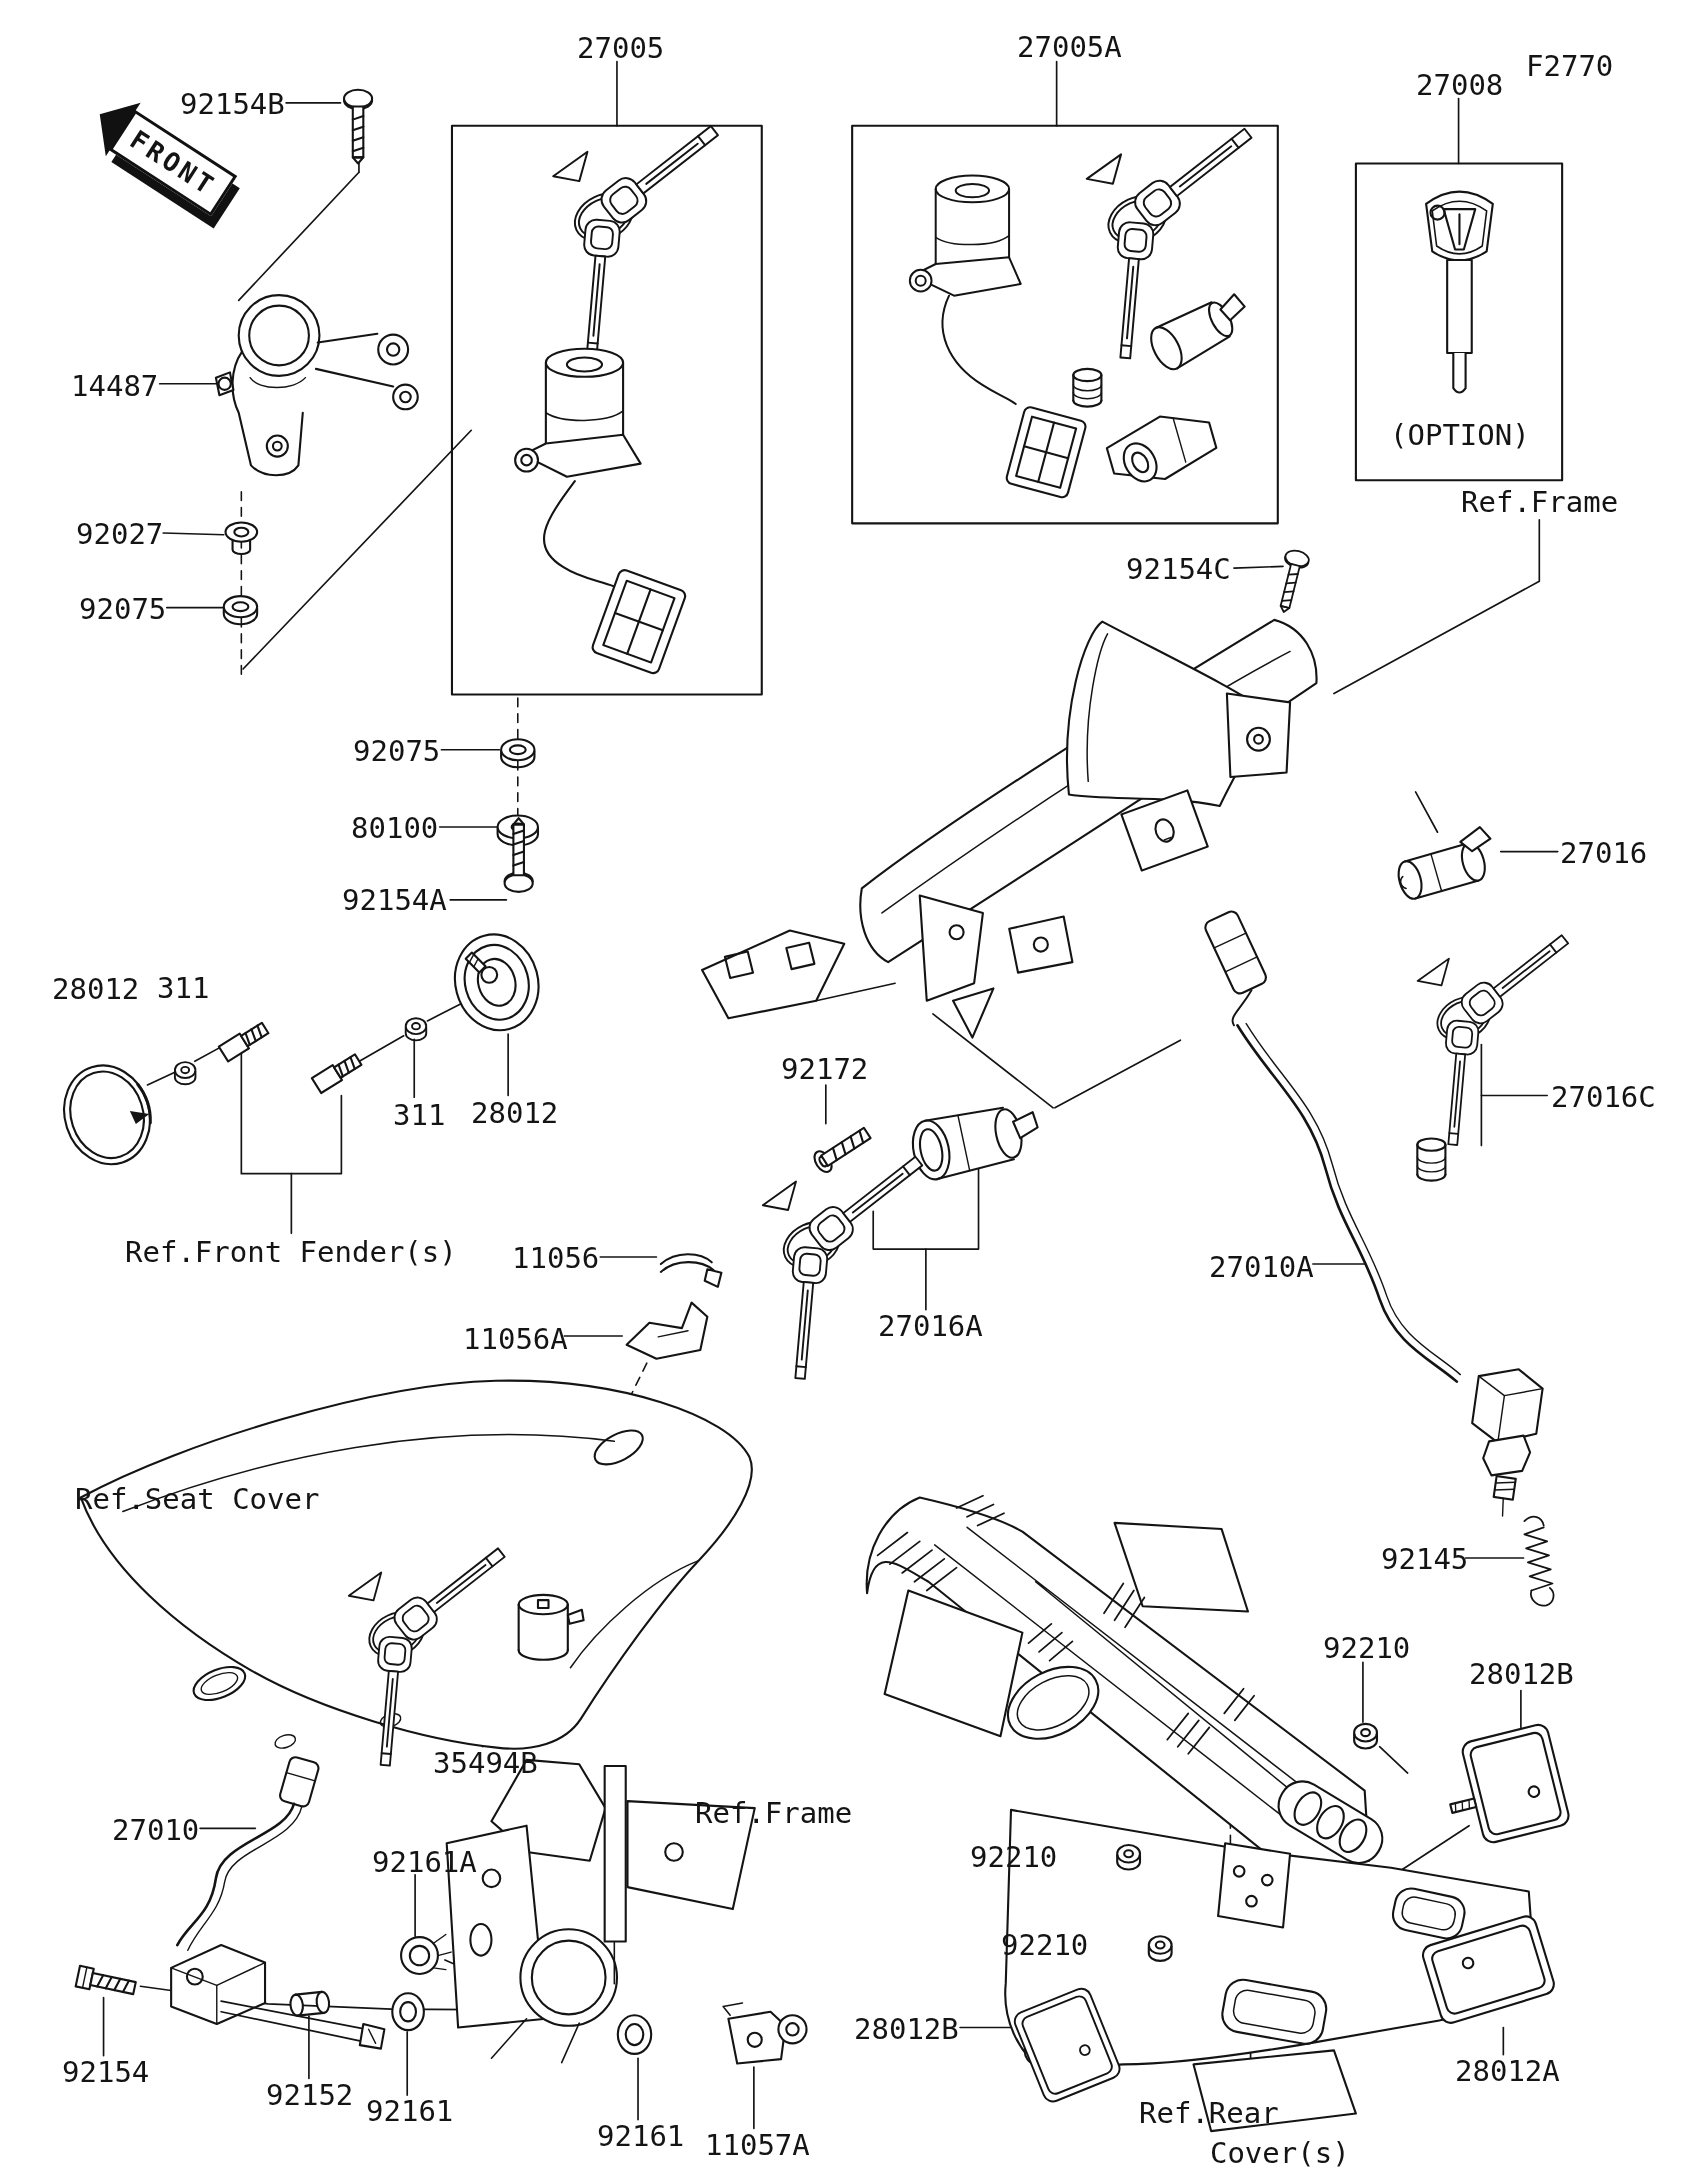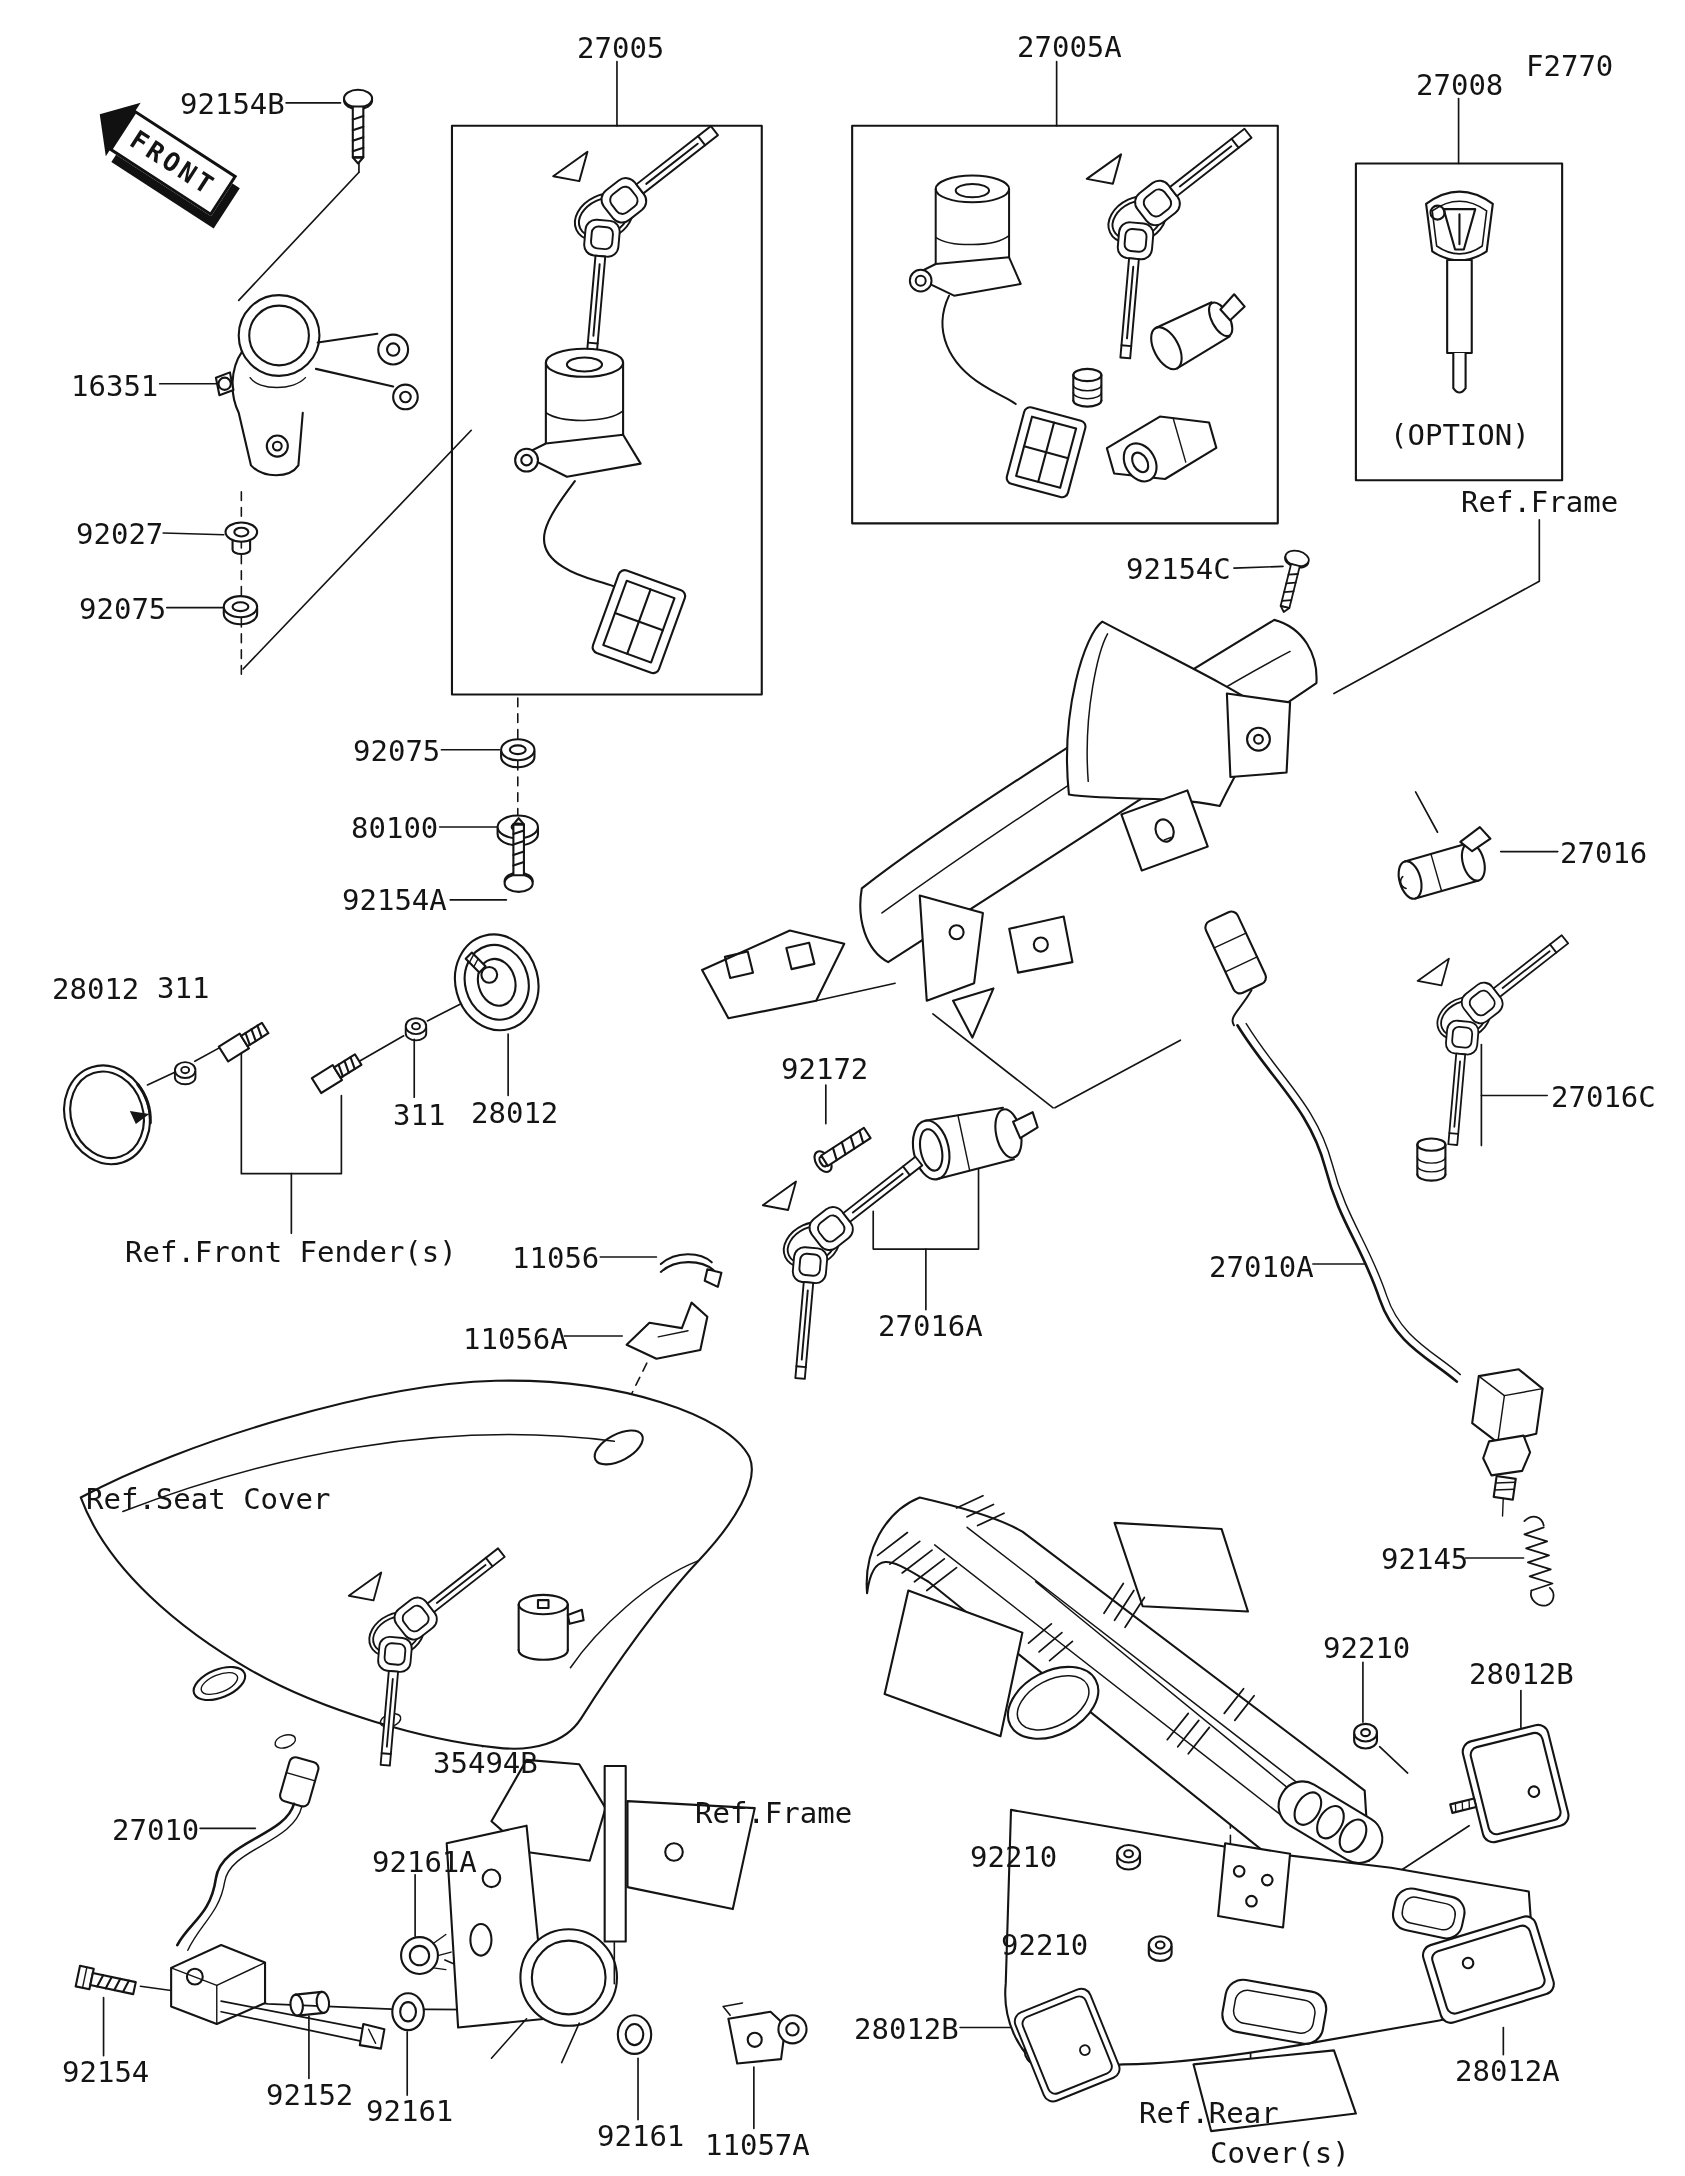--- a/index.html
+++ b/index.html
@@ -575,42 +575,42 @@
   <div class="front-sign">
     <span class="tip"></span>
     <span>FRONT</span>
   </div>
 
   <div class="lbl" style="left:180px;top:88px">92154B</div>
   <div class="lbl" style="left:577px;top:32px">27005</div>
   <div class="lbl" style="left:1017px;top:31px">27005A</div>
   <div class="lbl" style="left:1416px;top:69px">27008</div>
   <div class="lbl" style="left:1526px;top:50px">F2770</div>
-  <div class="lbl" style="left:71px;top:370px">16351</div>
+  <div class="lbl" style="left:71px;top:370px">14487</div>
   <div class="lbl" style="left:76px;top:518px">92027</div>
   <div class="lbl" style="left:79px;top:593px">92075</div>
   <div class="lbl" style="left:1390px;top:419px">(OPTION)</div>
   <div class="lbl" style="left:1461px;top:486px">Ref.Frame</div>
   <div class="lbl" style="left:1126px;top:553px">92154C</div>
   <div class="lbl" style="left:353px;top:735px">92075</div>
   <div class="lbl" style="left:351px;top:812px">80100</div>
   <div class="lbl" style="left:342px;top:884px">92154A</div>
   <div class="lbl" style="left:1560px;top:837px">27016</div>
   <div class="lbl" style="left:52px;top:973px">28012</div>
   <div class="lbl" style="left:157px;top:972px">311</div>
   <div class="lbl" style="left:393px;top:1099px">311</div>
   <div class="lbl" style="left:471px;top:1097px">28012</div>
   <div class="lbl" style="left:1551px;top:1081px">27016C</div>
   <div class="lbl" style="left:781px;top:1053px">92172</div>
   <div class="lbl" style="left:125px;top:1236px">Ref.Front Fender(s)</div>
   <div class="lbl" style="left:512px;top:1242px">11056</div>
   <div class="lbl" style="left:1209px;top:1251px">27010A</div>
   <div class="lbl" style="left:463px;top:1323px">11056A</div>
   <div class="lbl" style="left:878px;top:1310px">27016A</div>
-  <div class="lbl" style="left:86px;top:1483px">Ref.Seat Cover</div>
+  <div class="lbl" style="left:75px;top:1483px">Ref.Seat Cover</div>
   <div class="lbl" style="left:1381px;top:1543px">92145</div>
   <div class="lbl" style="left:1323px;top:1632px">92210</div>
   <div class="lbl" style="left:1469px;top:1658px">28012B</div>
   <div class="lbl" style="left:433px;top:1747px">35494B</div>
   <div class="lbl" style="left:695px;top:1797px">Ref.Frame</div>
   <div class="lbl" style="left:112px;top:1814px">27010</div>
   <div class="lbl" style="left:970px;top:1841px">92210</div>
   <div class="lbl" style="left:372px;top:1846px">92161A</div>
   <div class="lbl" style="left:1001px;top:1929px">92210</div>
   <div class="lbl" style="left:854px;top:2013px">28012B</div>

